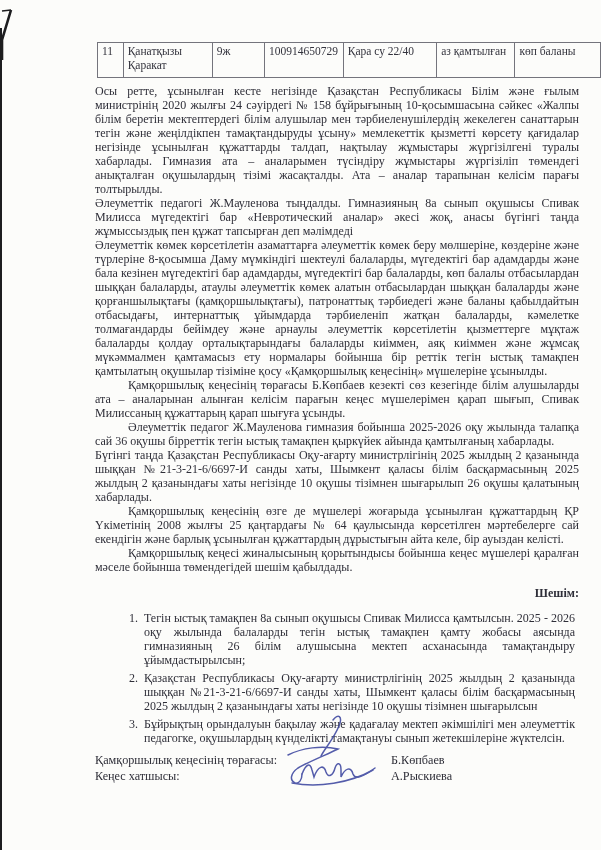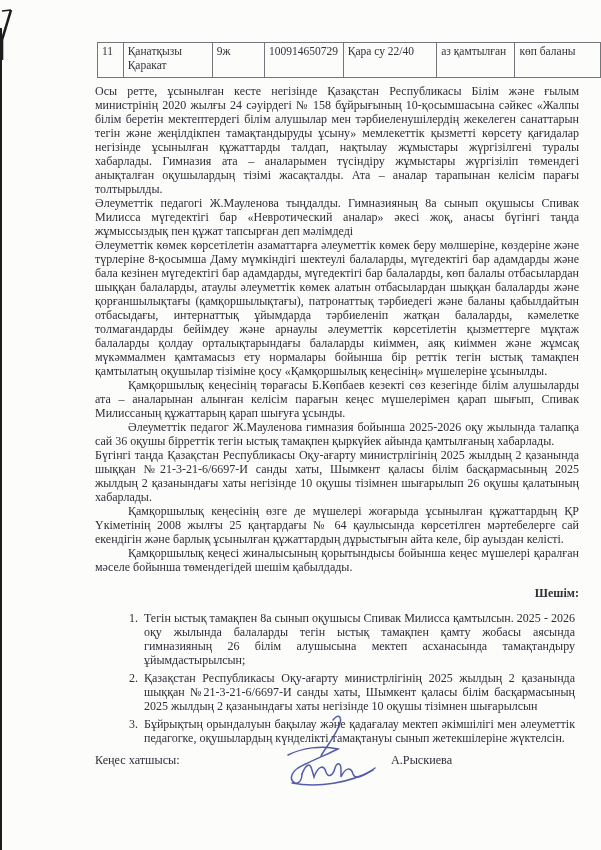--- a/index.html
+++ b/index.html
@@ -107,20 +107,24 @@
 
     <ol class="decisions">
       <li>Тегін  ыстық тамақпен  8а сынып оқушысы Спивак Милисса қамтылсын.  2025 - 2026 оқу жылында балаларды тегін ыстық тамақпен қамту жобасы аясында гимназияның 26 білім алушысына  мектеп асханасында тамақтандыру ұйымдастырылсын;</li>
       <li>Қазақстан Республикасы Оқу-ағарту министрлігінің 2025 жылдың 2 қазанында шыққан №21-3-21-6/6697-И санды хаты, Шымкент қаласы білім басқармасының  2025 жылдың 2 қазанындағы хаты негізінде 10 оқушы тізімнен шығарылсын</li>
       <li>Бұйрықтың орындалуын бақылау және қадағалау мектеп әкімшілігі мен әлеуметтік педагогке,  оқушылардың күнделікті тамақтануы сынып жетекшілеріне жүктелсін.</li>
     </ol>
   </div>
 
   <div class="signs">
     <div class="sign-row">
+      <div class="sign-label">Қамқоршылық кеңесінің төрағасы:</div>
+      <div class="sign-name">Б.Көпбаев</div>
+    </div>
+    <div class="sign-row">
       <div class="sign-label">Кеңес хатшысы:</div>
       <div class="sign-name">А.Рыскиева</div>
     </div>
   </div>
 
   <svg class="signature-svg" width="115" height="85" viewBox="0 0 115 85">
     <g stroke="#3d47a0" stroke-width="1.5" fill="none" stroke-linecap="round" opacity="0.88">
       <path d="M55,10 C60,3 65,6 61,16 C55,30 47,38 43,46"></path>
       <path d="M10,45 C24,38 44,35 60,39 C50,44 30,52 20,58 C13,63 11,70 17,73 C21,74 24,70 24,64"></path>
       <path d="M24,64 C28,54 32,52 34,60 L36,67 C40,56 46,54 48,62 C50,68 55,66 57,58 C59,52 63,52 63,60 L63,67 C67,58 73,56 75,64 C77,70 85,67 97,58"></path>

